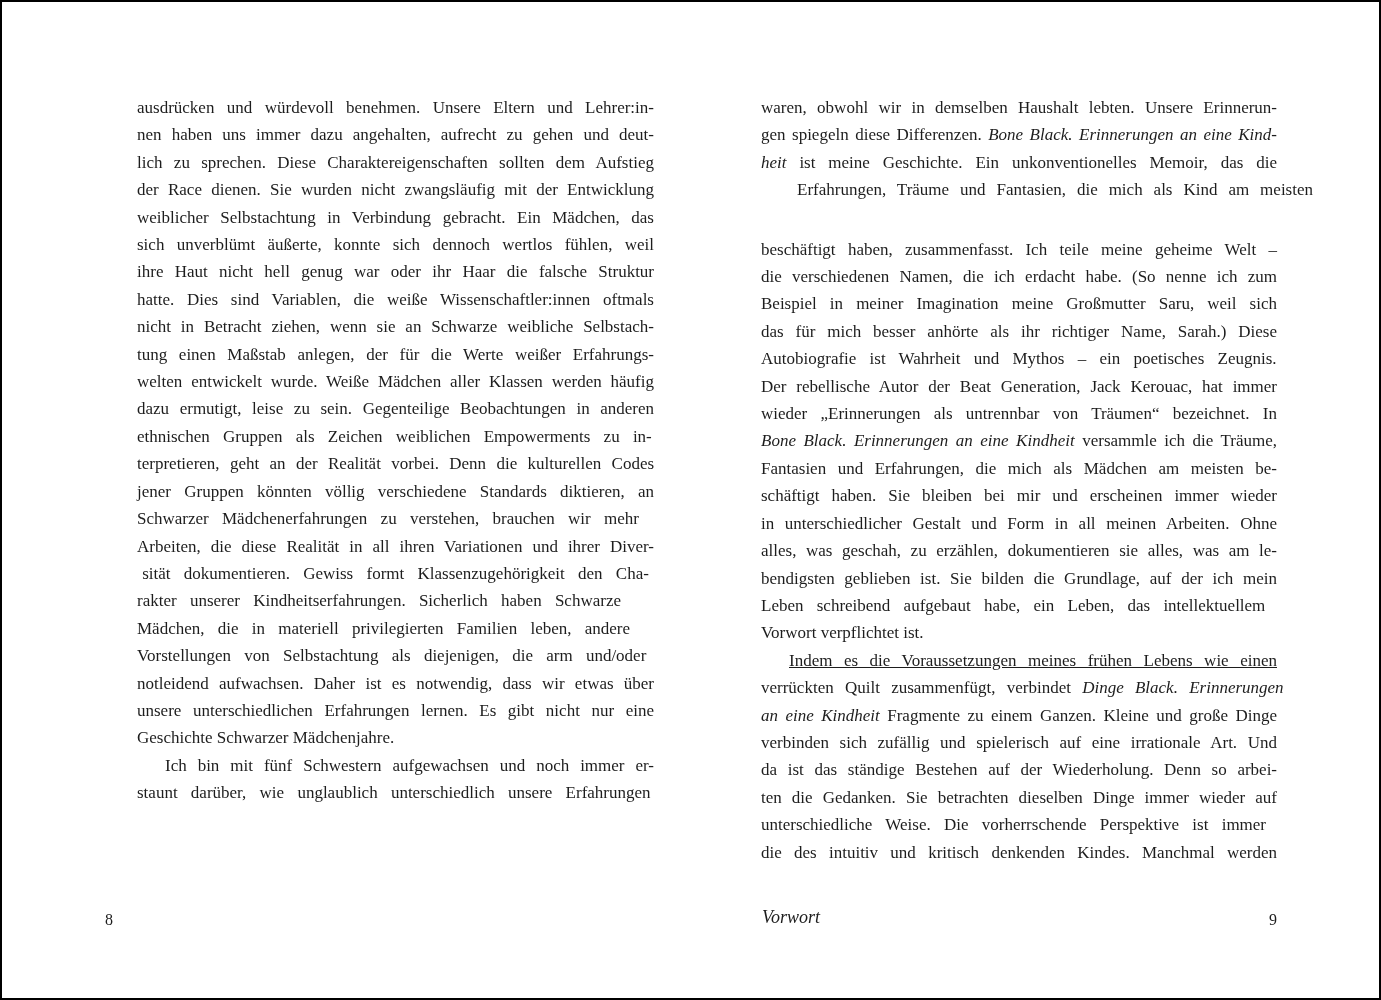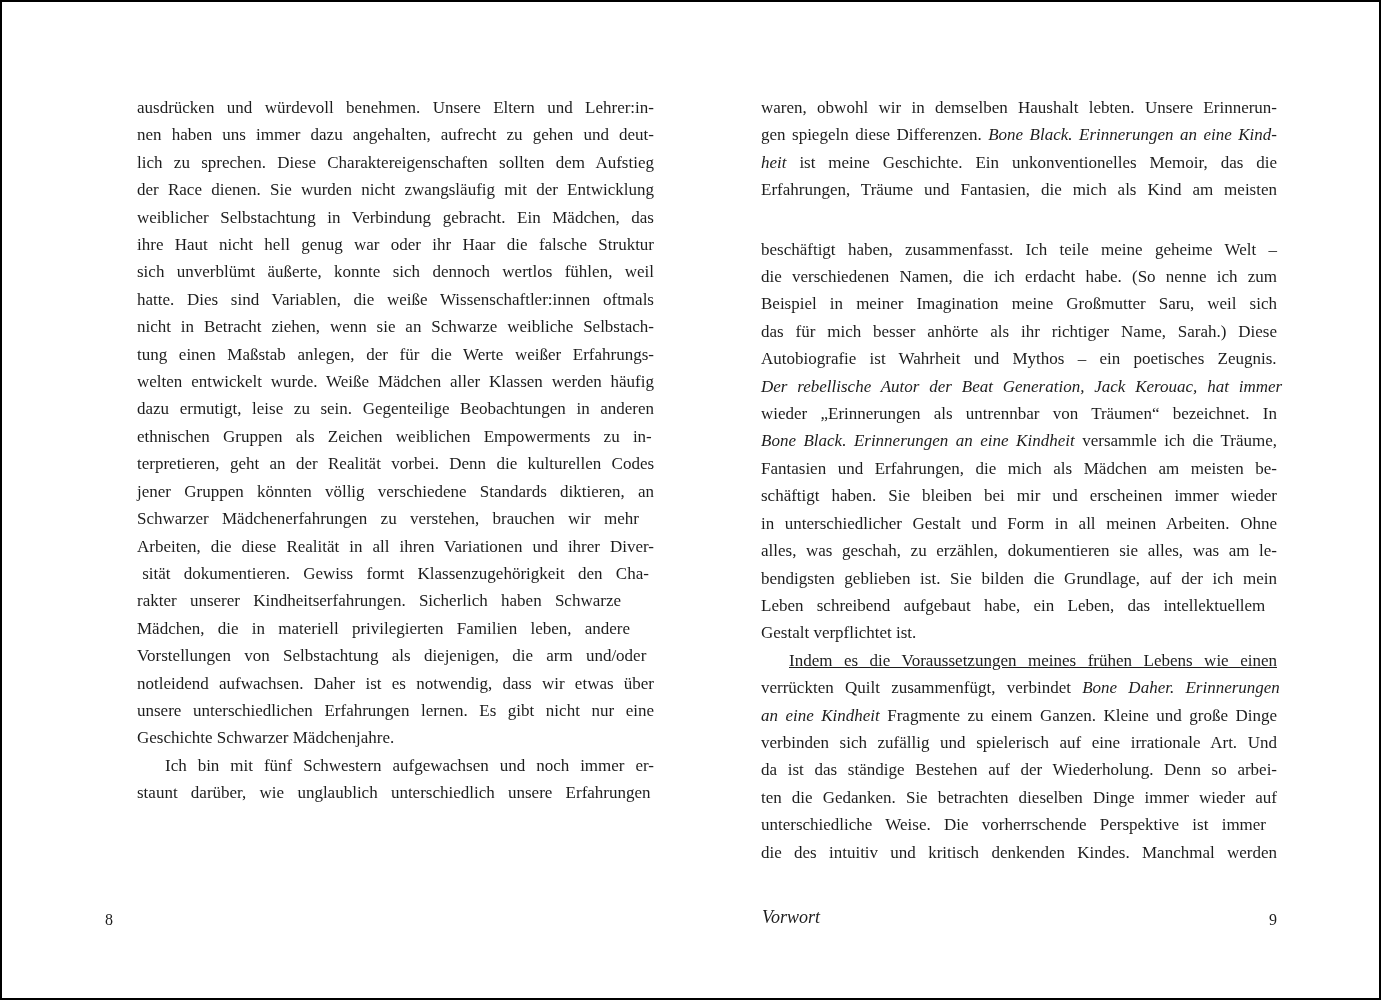--- a/index.html
+++ b/index.html
@@ -53,22 +53,22 @@
 <body>
 
 <div class="frame"></div>
 
 <div class="text-col col-left">
     <div class="line" style="word-spacing: 8.17px;"><span class="ln"><span>ausdrücken und würdevoll benehmen. Unsere Eltern und Lehrer:in-</span></span></div>
     <div class="line" style="word-spacing: 5.86px;"><span class="ln"><span>nen haben uns immer dazu angehalten, aufrecht zu gehen und deut-</span></span></div>
     <div class="line" style="word-spacing: 7.09px; text-align: center;"><span class="ln"><span>lich zu sprechen. Diese Charaktereigenschaften sollten dem Aufstieg</span></span></div>
     <div class="line" style="word-spacing: 4.99px;"><span class="ln"><span>der Race dienen. Sie wurden nicht zwangsläufig mit der Entwicklung</span></span></div>
     <div class="line" style="word-spacing: 7.33px;"><span class="ln"><span>weiblicher Selbstachtung in Verbindung gebracht. Ein Mädchen, das</span></span></div>
+    <div class="line" style="word-spacing: 8.09px;"><span class="ln"><span>sich unverblümt äußerte, konnte sich dennoch wertlos fühlen, weil</span></span></div>
     <div class="line" style="word-spacing: 7.05px;"><span class="ln"><span>ihre Haut nicht hell genug war oder ihr Haar die falsche Struktur</span></span></div>
-    <div class="line" style="word-spacing: 8.09px;"><span class="ln"><span>sich unverblümt äußerte, konnte sich dennoch wertlos fühlen, weil</span></span></div>
     <div class="line" style="word-spacing: 8.42px;"><span class="ln"><span>hatte. Dies sind Variablen, die weiße Wissenschaftler:innen oftmals</span></span></div>
     <div class="line" style="word-spacing: 5.62px;"><span class="ln"><span>nicht in Betracht ziehen, wenn sie an Schwarze weibliche Selbstach-</span></span></div>
     <div class="line" style="word-spacing: 7.38px;"><span class="ln"><span>tung einen Maßstab anlegen, der für die Werte weißer Erfahrungs-</span></span></div>
     <div class="line" style="word-spacing: 4.59px;"><span class="ln"><span>welten entwickelt wurde. Weiße Mädchen aller Klassen werden häufig</span></span></div>
     <div class="line" style="word-spacing: 6.33px;"><span class="ln"><span>dazu ermutigt, leise zu sein. Gegenteilige Beobachtungen in anderen</span></span></div>
     <div class="line" style="word-spacing: 9px;"><span class="ln"><span>ethnischen Gruppen als Zeichen weiblichen Empowerments zu in-</span></span></div>
     <div class="line" style="word-spacing: 6.1px;"><span class="ln"><span>terpretieren, geht an der Realität vorbei. Denn die kulturellen Codes</span></span></div>
     <div class="line" style="word-spacing: 8.98px;"><span class="ln"><span>jener Gruppen könnten völlig verschiedene Standards diktieren, an</span></span></div>
     <div class="line" style="word-spacing: 9px;"><span class="ln"><span>Schwarzer Mädchenerfahrungen zu verstehen, brauchen wir mehr</span></span></div>
     <div class="line" style="word-spacing: 5.74px;"><span class="ln"><span>Arbeiten, die diese Realität in all ihren Variationen und ihrer Diver-</span></span></div>
@@ -80,38 +80,38 @@
     <div class="line" style="word-spacing: 7.33px;"><span class="ln"><span>unsere unterschiedlichen Erfahrungen lernen. Es gibt nicht nur eine</span></span></div>
     <div class="line par-end" style="word-spacing: 0px;"><span class="ln"><span>Geschichte Schwarzer Mädchenjahre.</span></span></div>
     <div class="line indent" style="word-spacing: 6.69px;"><span class="ln"><span>Ich bin mit fünf Schwestern aufgewachsen und noch immer er-</span></span></div>
     <div class="line" style="word-spacing: 9px;"><span class="ln"><span>staunt darüber, wie unglaublich unterschiedlich unsere Erfahrungen</span></span></div>
   </div>
 
 <div class="text-col col-right">
     <div class="line" style="word-spacing: 6.08px;"><span class="ln"><span>waren, obwohl wir in demselben Haushalt lebten. Unsere Erinnerun-</span></span></div>
     <div class="line" style="word-spacing: 2.24px;"><span class="ln"><span>gen spiegeln diese Differenzen. </span><span class="it">Bone Black. Erinnerungen an eine Kind-</span></span></div>
     <div class="line" style="word-spacing: 8.64px;"><span class="ln"><span class="it">heit</span><span> ist meine Geschichte. Ein unkonventionelles Memoir, das die</span></span></div>
-    <div class="line" style="word-spacing: 6.71px;"><span class="ln"><span>Erfahrungen, Träume und Fantasien, die mich als Kind am meisten</span></span></div>
+    <div class="line" style="word-spacing: 6.71px; margin-left: 36px;"><span class="ln"><span>Erfahrungen, Träume und Fantasien, die mich als Kind am meisten</span></span></div>
     <div class="line" style="word-spacing: 8.06px; margin-top: 32px;"><span class="ln"><span>beschäftigt haben, zusammenfasst. Ich teile meine geheime Welt –</span></span></div>
     <div class="line" style="word-spacing: 6px;"><span class="ln"><span>die verschiedenen Namen, die ich erdacht habe. (So nenne ich zum</span></span></div>
     <div class="line" style="word-spacing: 8.85px;"><span class="ln"><span>Beispiel in meiner Imagination meine Großmutter Saru, weil sich</span></span></div>
     <div class="line" style="word-spacing: 7.6px;"><span class="ln"><span>das für mich besser anhörte als ihr richtiger Name, Sarah.) Diese</span></span></div>
     <div class="line" style="word-spacing: 9px;"><span class="ln"><span>Autobiografie ist Wahrheit und Mythos – ein poetisches Zeugnis.</span></span></div>
-    <div class="line" style="word-spacing: 5.57px; font-style: italic;"><span class="ln"><span>Der rebellische Autor der Beat Generation, Jack Kerouac, hat immer</span></span></div>
+    <div class="line" style="word-spacing: 5.57px;"><span class="ln"><span>Der rebellische Autor der Beat Generation, Jack Kerouac, hat immer</span></span></div>
     <div class="line" style="word-spacing: 8.97px;"><span class="ln"><span>wieder „Erinnerungen als untrennbar von Träumen“ bezeichnet. In</span></span></div>
     <div class="line" style="word-spacing: 3.25px;"><span class="ln"><span class="it">Bone Black. Erinnerungen an eine Kindheit</span><span> versammle ich die Träume,</span></span></div>
     <div class="line" style="word-spacing: 7.29px;"><span class="ln"><span>Fantasien und Erfahrungen, die mich als Mädchen am meisten be-</span></span></div>
     <div class="line" style="word-spacing: 7.71px;"><span class="ln"><span>schäftigt haben. Sie bleiben bei mir und erscheinen immer wieder</span></span></div>
     <div class="line" style="word-spacing: 6.35px;"><span class="ln"><span>in unterschiedlicher Gestalt und Form in all meinen Arbeiten. Ohne</span></span></div>
     <div class="line" style="word-spacing: 5.34px;"><span class="ln"><span>alles, was geschah, zu erzählen, dokumentieren sie alles, was am le-</span></span></div>
     <div class="line" style="word-spacing: 5.43px;"><span class="ln"><span>bendigsten geblieben ist. Sie bilden die Grundlage, auf der ich mein</span></span></div>
     <div class="line" style="word-spacing: 9px;"><span class="ln"><span>Leben schreibend aufgebaut habe, ein Leben, das intellektuellem</span></span></div>
-    <div class="line par-end" style="word-spacing: 0px;"><span class="ln"><span>Gestalt verpflichtet ist.</span></span></div>
+    <div class="line par-end" style="word-spacing: 0px;"><span class="ln"><span>Vorwort verpflichtet ist.</span></span></div>
     <div class="line indent" style="word-spacing: 7.26px; text-decoration: underline;"><span class="ln"><span>Indem es die Voraussetzungen meines frühen Lebens wie einen</span></span></div>
-    <div class="line" style="word-spacing: 7px;"><span class="ln"><span>verrückten Quilt zusammenfügt, verbindet </span><span class="it">Bone Daher. Erinnerungen</span></span></div>
+    <div class="line" style="word-spacing: 7px;"><span class="ln"><span>verrückten Quilt zusammenfügt, verbindet </span><span class="it">Dinge Black. Erinnerungen</span></span></div>
     <div class="line" style="word-spacing: 3.21px;"><span class="ln"><span class="it">an eine Kindheit</span><span> Fragmente zu einem Ganzen. Kleine und große Dinge</span></span></div>
     <div class="line" style="word-spacing: 6.35px;"><span class="ln"><span>verbinden sich zufällig und spielerisch auf eine irrationale Art. Und</span></span></div>
     <div class="line" style="word-spacing: 6.43px;"><span class="ln"><span>da ist das ständige Bestehen auf der Wiederholung. Denn so arbei-</span></span></div>
     <div class="line" style="word-spacing: 5.83px;"><span class="ln"><span>ten die Gedanken. Sie betrachten dieselben Dinge immer wieder auf</span></span></div>
     <div class="line" style="word-spacing: 9px;"><span class="ln"><span>unterschiedliche Weise. Die vorherrschende Perspektive ist immer</span></span></div>
     <div class="line" style="word-spacing: 8.02px;"><span class="ln"><span>die des intuitiv und kritisch denkenden Kindes. Manchmal werden</span></span></div>
   </div>
 
 <div class="footer-item pnum-left">8</div>
 

